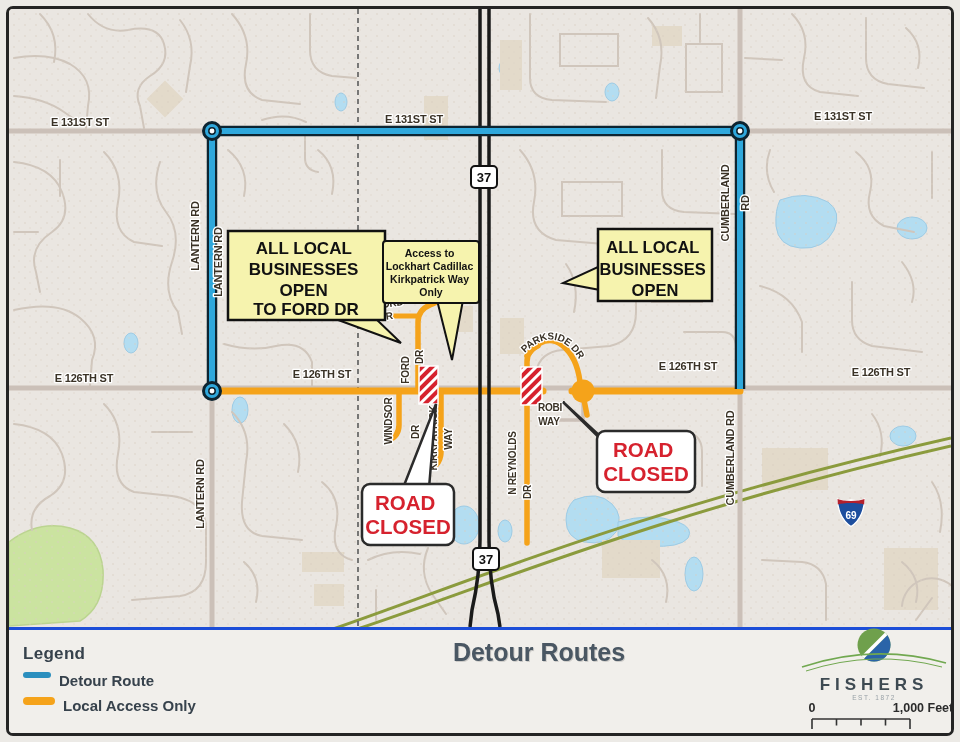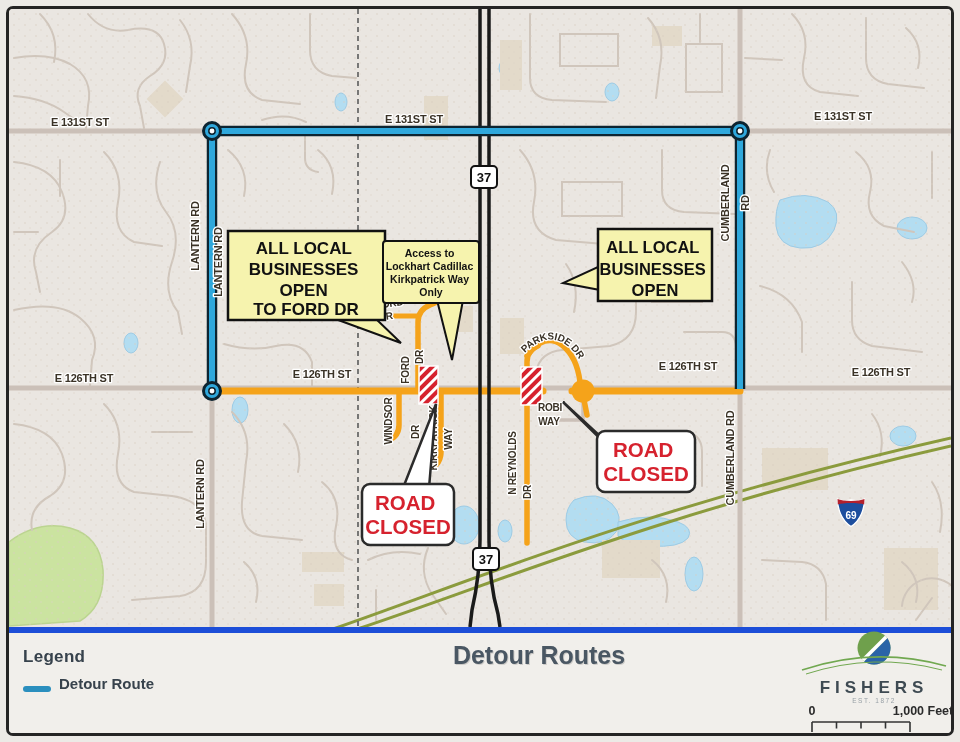--- a/index.html
+++ b/index.html
@@ -2,24 +2,24 @@
 <html><head>
 <meta charset="utf-8">
 <style>
   html,body{margin:0;padding:0;width:960px;height:742px;background:#ECEAE6;
     font-family:"Liberation Sans",sans-serif;}
   .frame{position:absolute;inset:6px;border:3px solid #242424;border-radius:7px;
     overflow:hidden;background:#F0EEEA;box-sizing:border-box;}
   .map-area{position:absolute;left:0;top:0;width:942px;height:608px;}
   .map-area svg{display:block;}
   .bottom-bar{position:absolute;left:0;top:618px;width:942px;height:106px;
-    border-top:6px solid #1d4ed8;background:#F1EFEB;box-sizing:border-box;}
+    border-top:3px solid #1d4ed8;background:#F1EFEB;box-sizing:border-box;}
   .legend{position:absolute;left:14px;top:14px;color:#37424C;}
   .legend-title{font-size:17px;font-weight:bold;letter-spacing:.3px;}
-  .legend-item{display:flex;align-items:flex-end;margin-top:8px;font-size:15px;
+  .legend-item{display:flex;align-items:flex-start;margin-top:8px;font-size:15px;
     font-weight:bold;color:#37424C;}
   .swatch{display:inline-block;width:28px;height:6px;border-radius:3px;margin-right:8px;}
   .swatch.blue{background:#2B8FBE;}
   .swatch.orange{background:#F5A31A;height:8px;width:32px;border-radius:4px;}
   .title-block{position:absolute;left:260px;width:540px;top:6px;text-align:center;
     color:#4A5763;font-weight:bold;font-size:25px;line-height:33px;
     text-shadow:1px 1px 0 rgba(0,0,0,.15);}
   .logo-area{position:absolute;left:776px;top:-4px;width:196px;height:108px;}
   
   .rl{font-family:"Liberation Sans",sans-serif;font-weight:bold;font-size:11px;
@@ -307,20 +307,24 @@
   </div>
 
   <div class="bottom-bar">
 
     <div class="legend">
       <div class="legend-title">Legend</div>
       <div class="legend-item">
         <span class="swatch blue"></span>
         <span>Detour Route</span>
       </div>
+      <div class="legend-item">
+        <span class="swatch orange"></span>
+        <span>Local Access Only</span>
+      </div>
     </div>
 
     <div class="title-block">
       <div>Detour Routes</div>
     </div>
 
     <div class="logo-area">
       <svg width="196" height="108" viewBox="751 625 196 108">
 
         <g>

